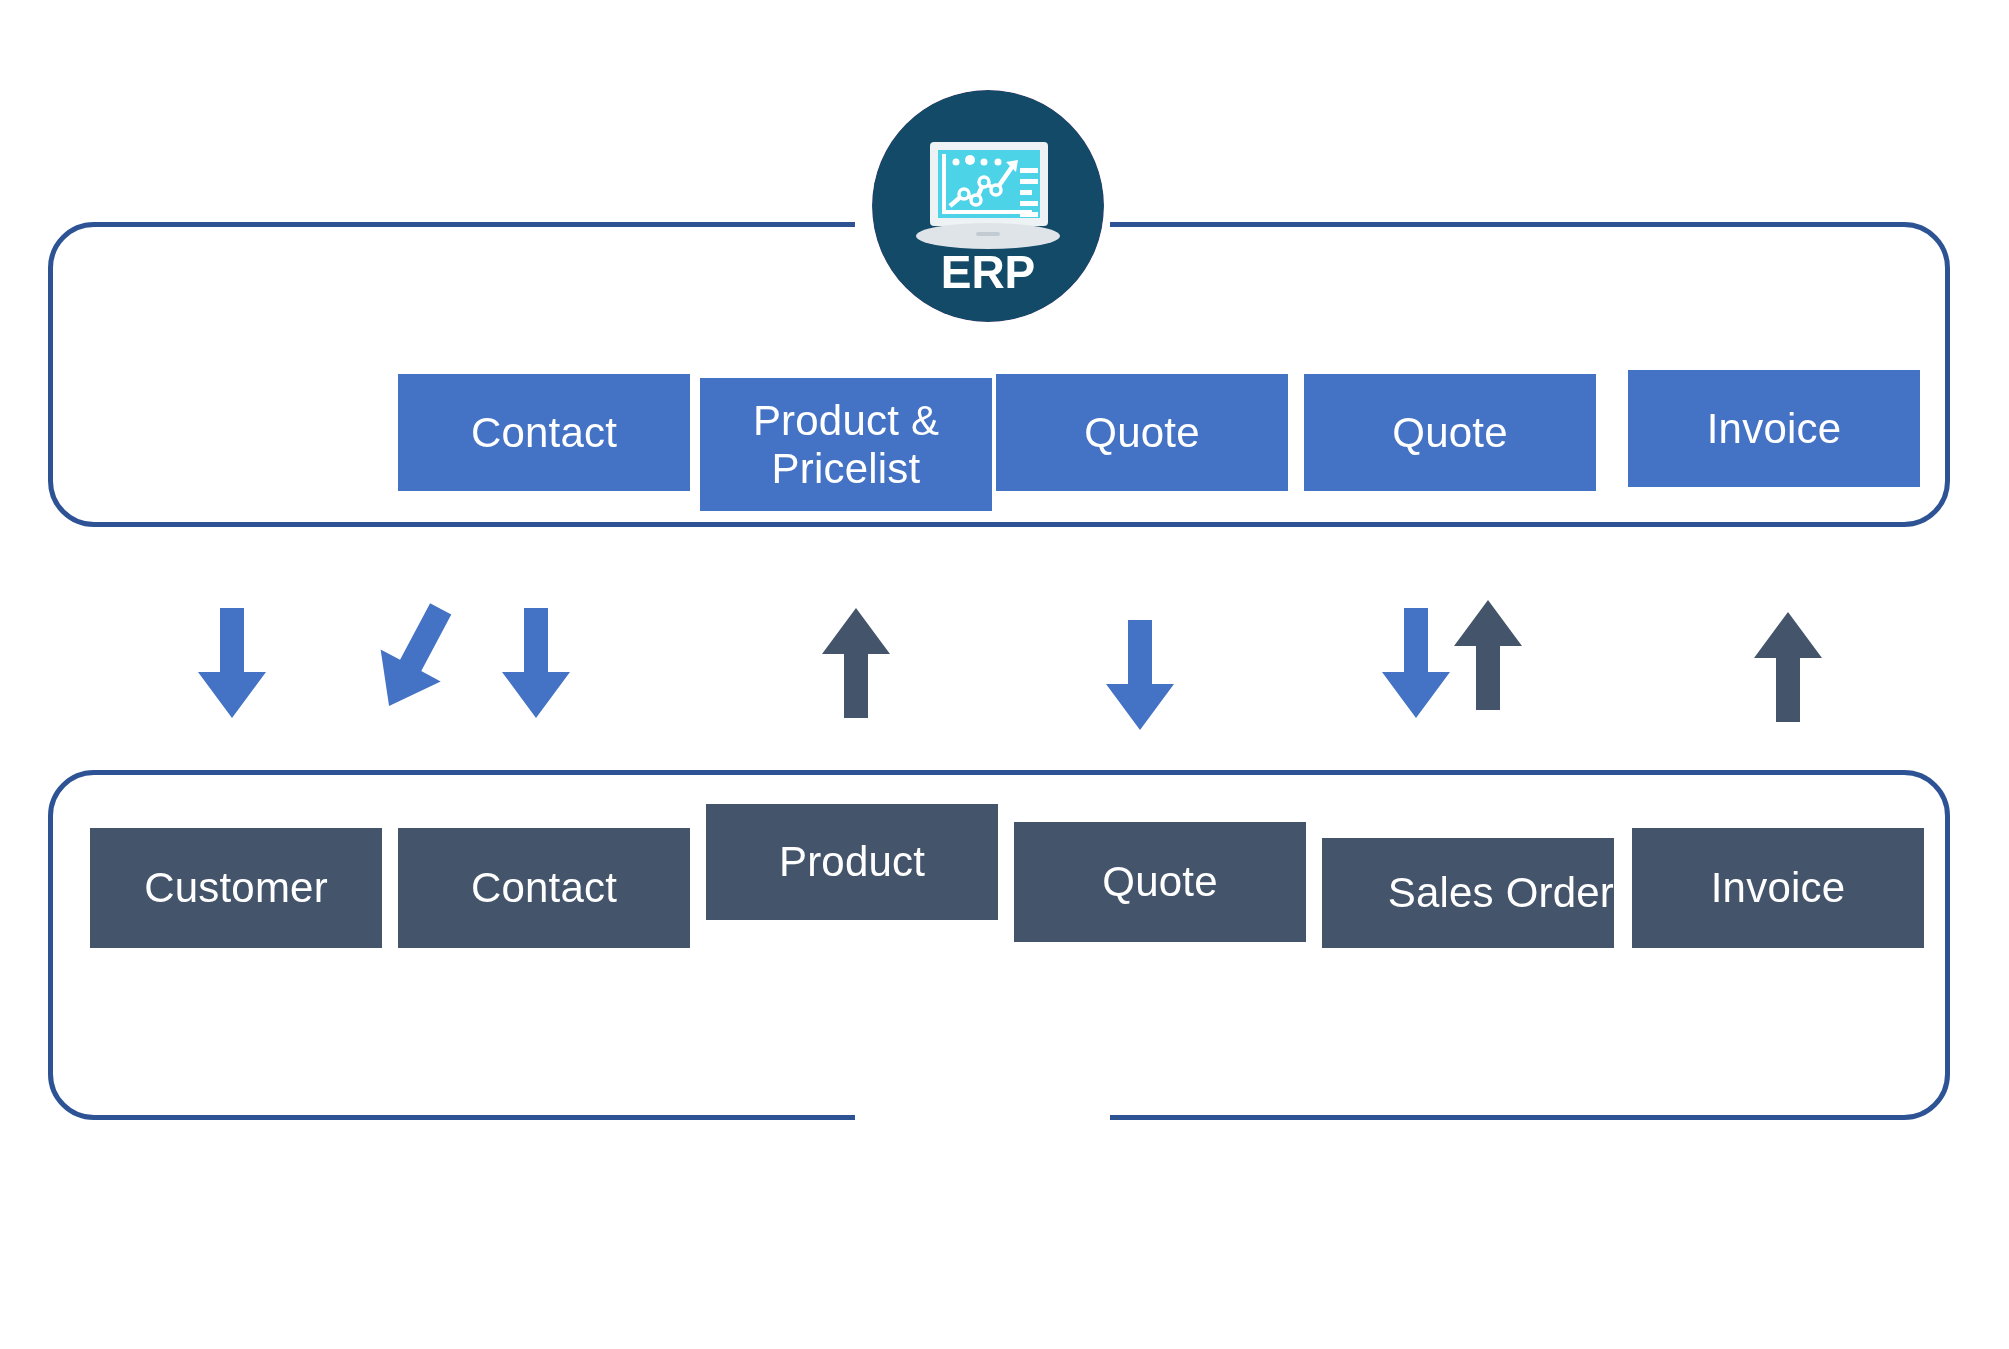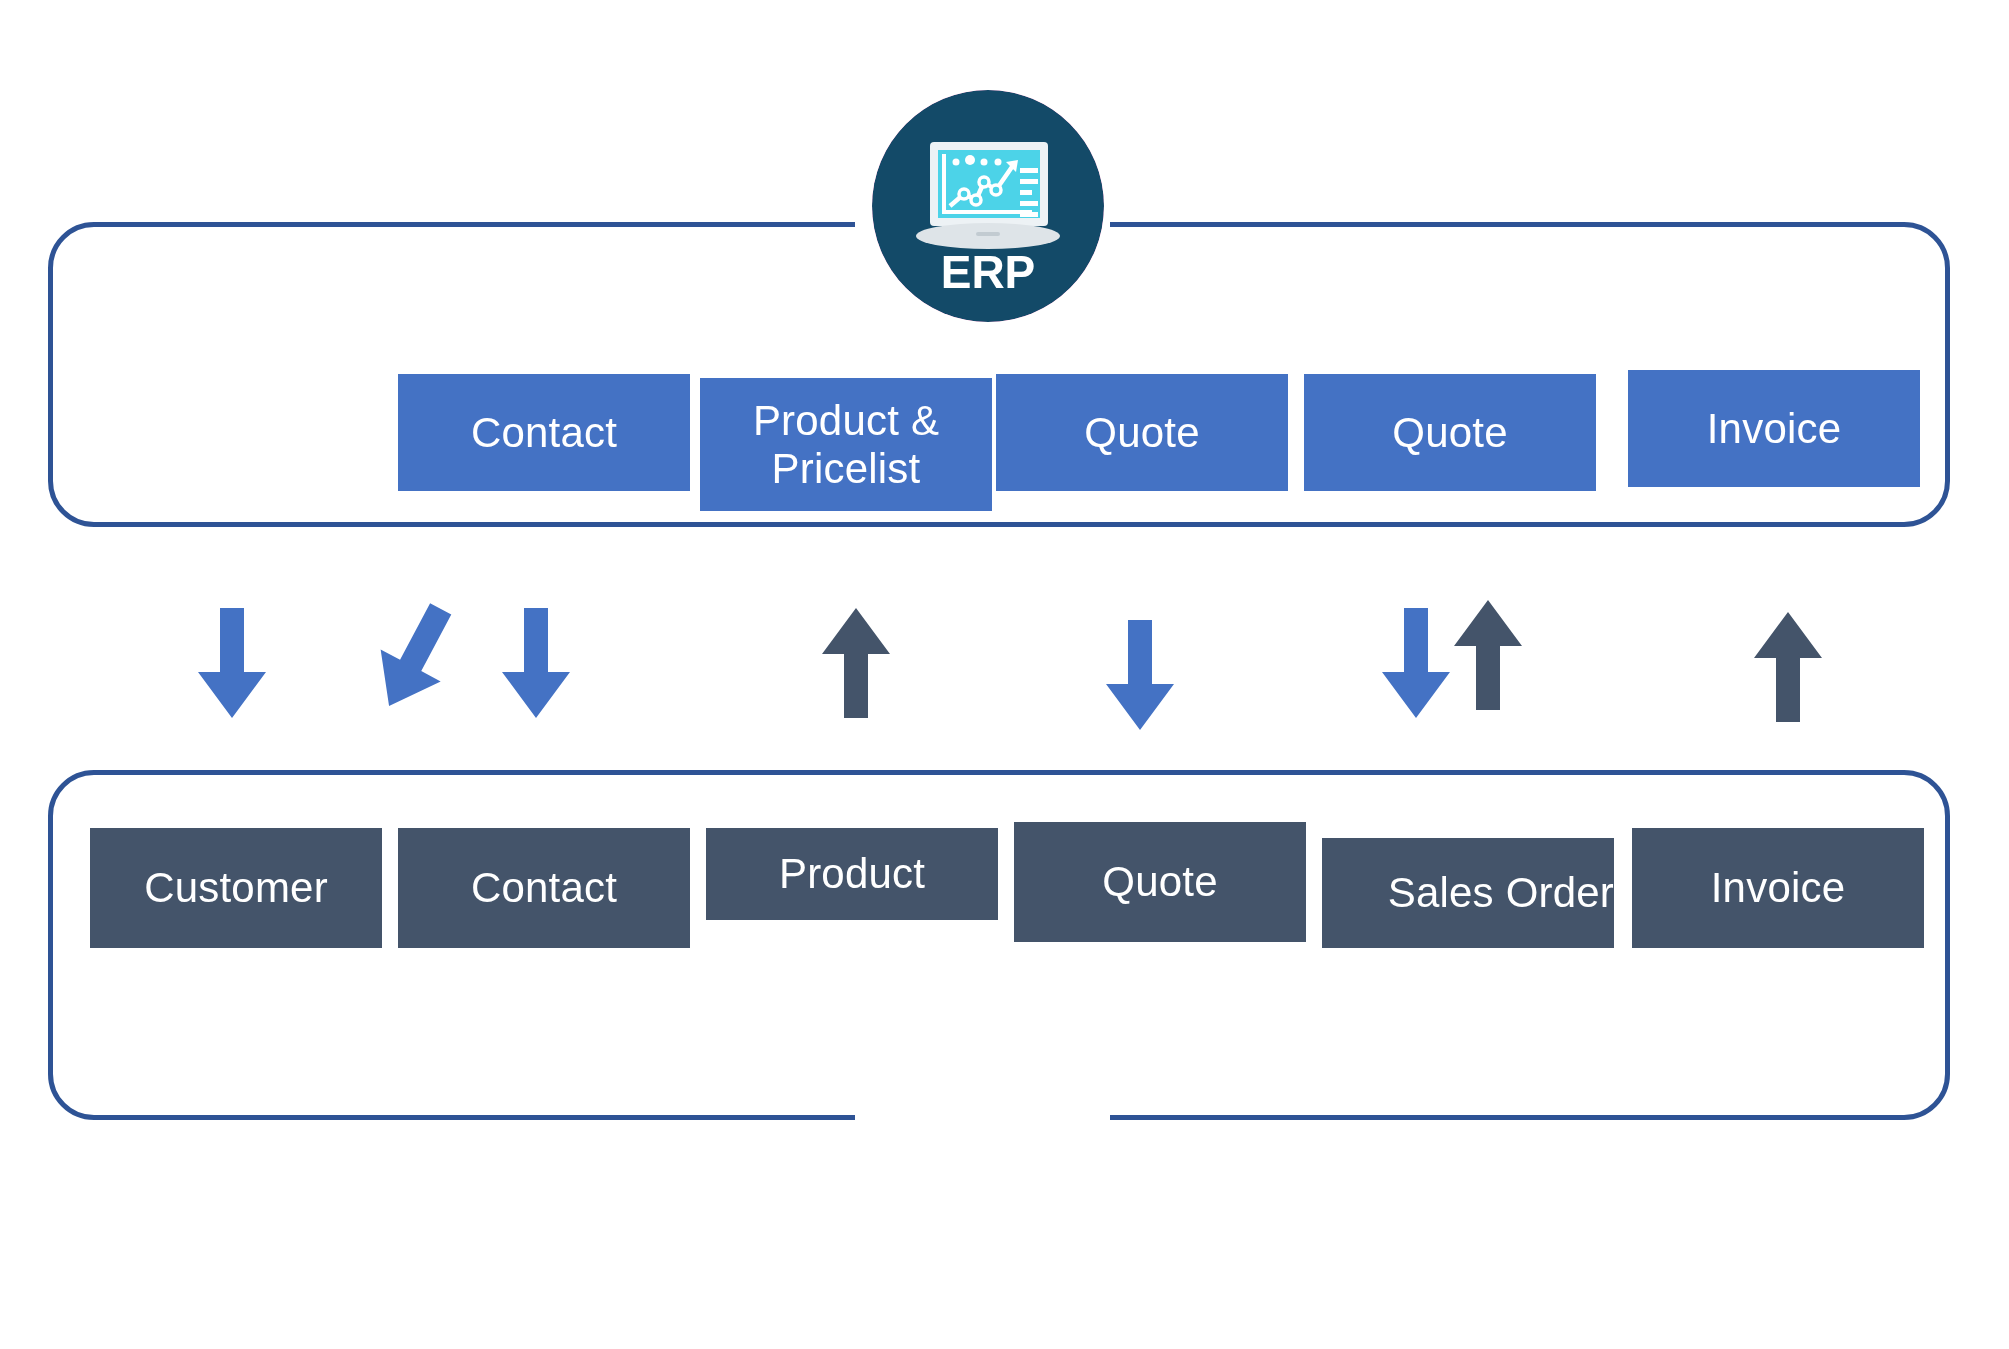--- a/index.html
+++ b/index.html
@@ -226,21 +226,21 @@
   <div class="border-gap" id="crm-gap"></div>
 
   <div class="box crm" style="left:90px;  top:828px; width:292px; height:120px;text-align:center;">
     <span>Customer</span>
   </div>
 
   <div class="box crm" style="left:398px; top:828px; width:292px; height:120px;">
     <span>Contact</span>
   </div>
 
-  <div class="box crm" style="left:706px; top:828px; width:292px; height:92px;">
+  <div class="box crm" style="left:706px; top:804px; width:292px; height:116px;">
     <span>Product</span>
   </div>
 
   <div class="box crm" style="left:1014px; top:822px; width:292px; height:120px;">
     <span>Quote</span>
   </div>
 
   <div class="box crm" style="left:1322px; top:838px; width:292px; height:110px;justify-content:flex-end;">
     <span>Sales Order</span>
   </div>

